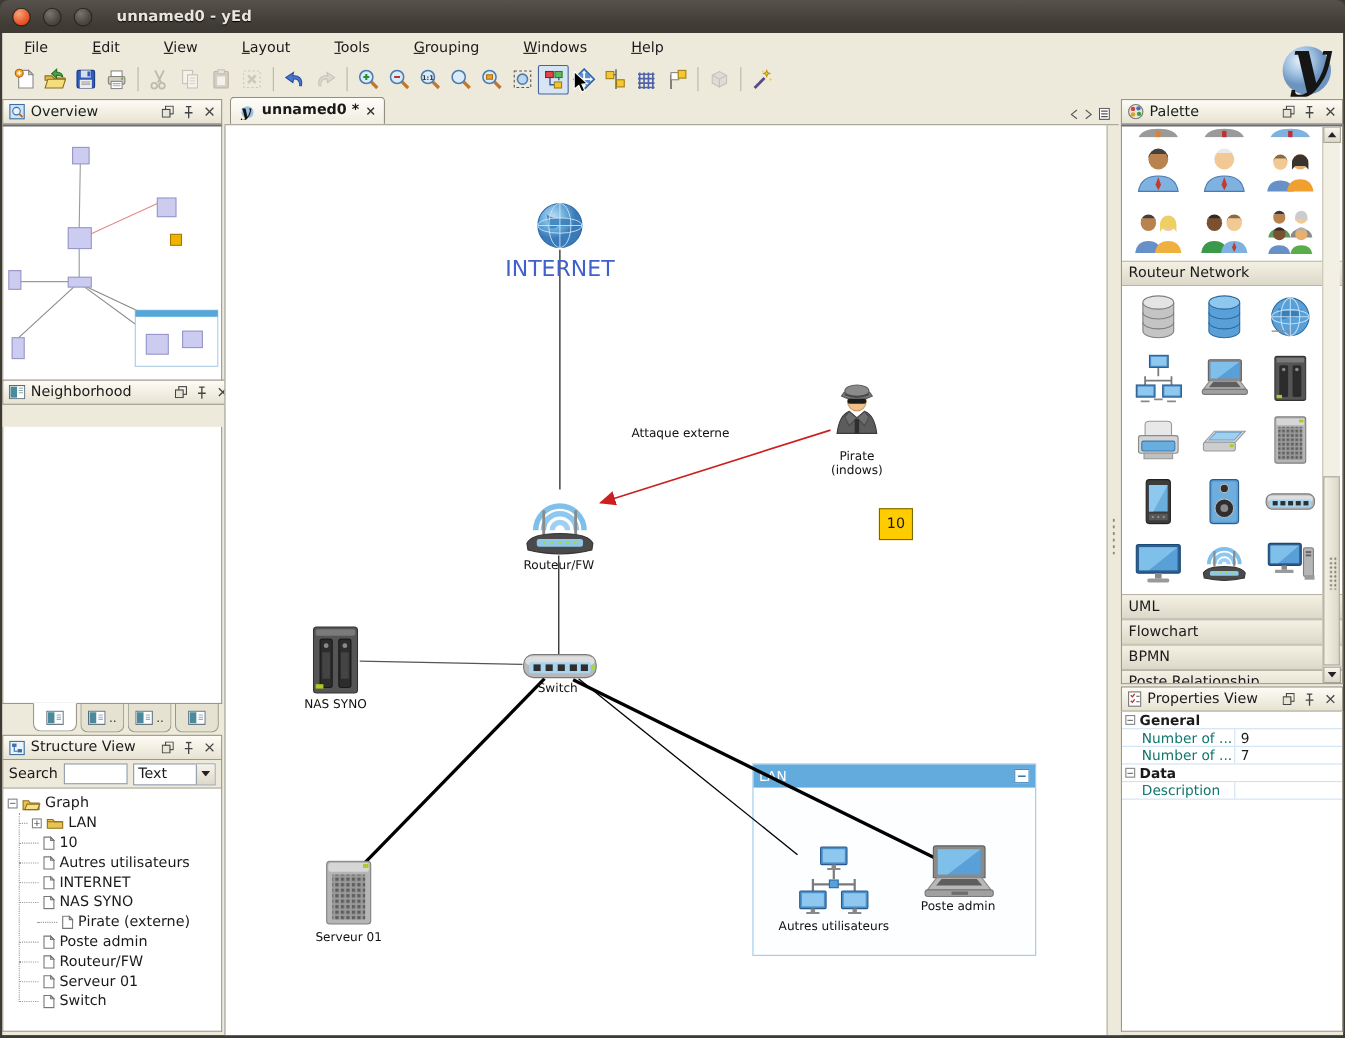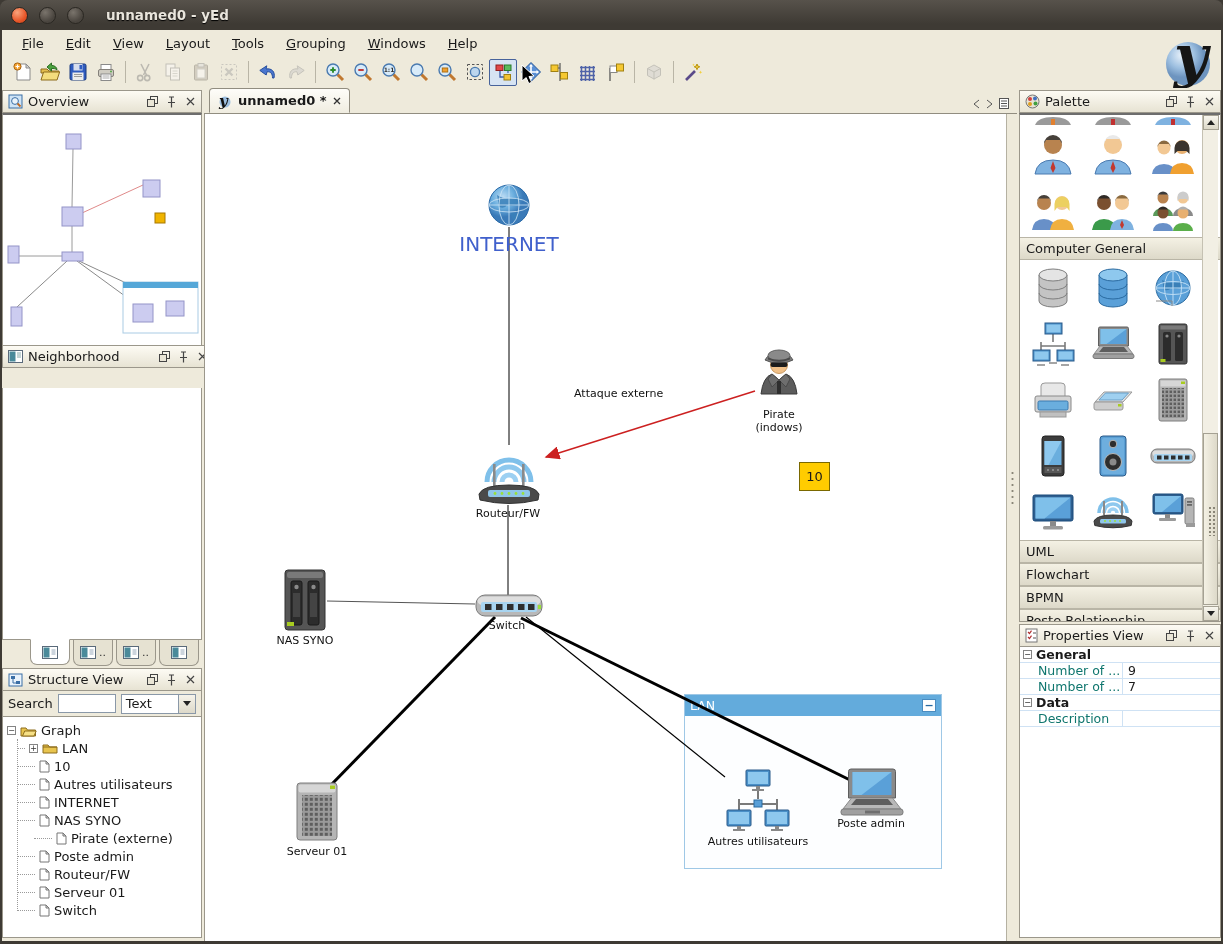--- a/index.html
+++ b/index.html
@@ -7,21 +7,21 @@
   body{position:relative;background:#3e3a34;font-family:"DejaVu Sans","Liberation Sans",sans-serif;overflow:hidden;font-size:13px;color:#1a1a1a}
   .abs{position:absolute}
   
   #titlebar{left:0;top:0;width:1223px;height:30px;background:linear-gradient(#57524b,#3e3a34 80%);border-radius:8px 8px 0 0;display:flex;align-items:center}
   #titlebar .wbtn{width:17px;height:17px;border-radius:50%;margin-left:11px;border:1px solid #2a2722;display:inline-block}
   .btn-close{background:radial-gradient(circle at 35% 30%,#f9a37c,#e8572a 60%,#c33d12)}
   .btn-min,.btn-max{background:radial-gradient(circle at 35% 30%,#7a746c,#4a453f 65%)}
   #win-title{color:#e9e5dc;font-weight:bold;margin-left:22px;font-size:13.5px;text-shadow:0 1px 1px #000}
   #appbg{left:2px;top:30px;width:1219px;height:911px;background:#eeeadb}
   
-  #menubar{left:2px;top:30px;width:1219px;height:26px;display:flex;align-items:center;padding-left:10px;gap:2px}
+  #menubar{left:2px;top:30px;width:1219px;height:26px;display:flex;align-items:center;padding-left:10px;gap:20px}
   .menu-item{padding:3px 10px;cursor:default}
   
   #toolbar{left:2px;top:56px;width:1219px;height:32px;display:flex;align-items:center;padding-left:6px}
   .tb{width:28px;height:27px;display:flex;align-items:center;justify-content:center;flex:0 0 auto}
   .tb.disabled{opacity:.42;filter:grayscale(.8)}
   .tb.selected{background:#d7e4f3;border:1px solid #47639b;border-radius:2px}
   .tbsep{width:1px;height:22px;background:#b9b5a6;margin:0 5px;flex:0 0 auto}
   
   .ptitle{height:23px;display:flex;align-items:center;gap:5px;padding:0 5px;background:linear-gradient(#fdfbf4,#e7e3d3);border:1px solid #9b978b;font-size:13px}
   .ptitle .cap{white-space:nowrap;overflow:hidden}
@@ -828,21 +828,21 @@
           <circle cx="12" cy="27" r="5.5" fill="#7a5030"></circle>
           <path d="M6.5 26 a5.5 5.5 0 0 1 11 0 l-1 -2.5 h-9 z" fill="#2e2a26"></path>
           <path d="M2 45 q1 -8 10 -8 q9 0 10 8 z" fill="#6890c8"></path>
           <circle cx="32" cy="27" r="5.5" fill="#e8b070"></circle>
           <path d="M26.5 26 a5.5 5.5 0 0 1 11 0 l-1 -2.5 h-9 z" fill="#b0b0b0"></path>
           <path d="M22 45 q1 -8 10 -8 q9 0 10 8 z" fill="#5aae4a"></path>
         </svg>
       </span>
   </div>
   <div class="pal-head">
-    <span>Computer General</span>
+    <span>Routeur Network</span>
     <span class="chev"><svg width="12" height="12">
           <path d="M2.5 6 L6 2.5 L9.5 6 M2.5 10 L6 6.5 L9.5 10" fill="none" stroke="#333" stroke-width="1.5"></path>
         </svg></span>
   </div>
   <div class="pal-row">
     <span class="pal-cell">
         <svg width="40" height="42">
           <path d="M6 8 v26 a14 6 0 0 0 28 0 v-26" fill="#c4c4c4" stroke="#7e7e7e"></path>
           <path d="M6 17 a14 6 0 0 0 28 0 M6 26 a14 6 0 0 0 28 0" fill="none" stroke="#7e7e7e"></path>
           <ellipse cx="20" cy="8" rx="14" ry="6" fill="#e4e4e4" stroke="#7e7e7e"></ellipse>

